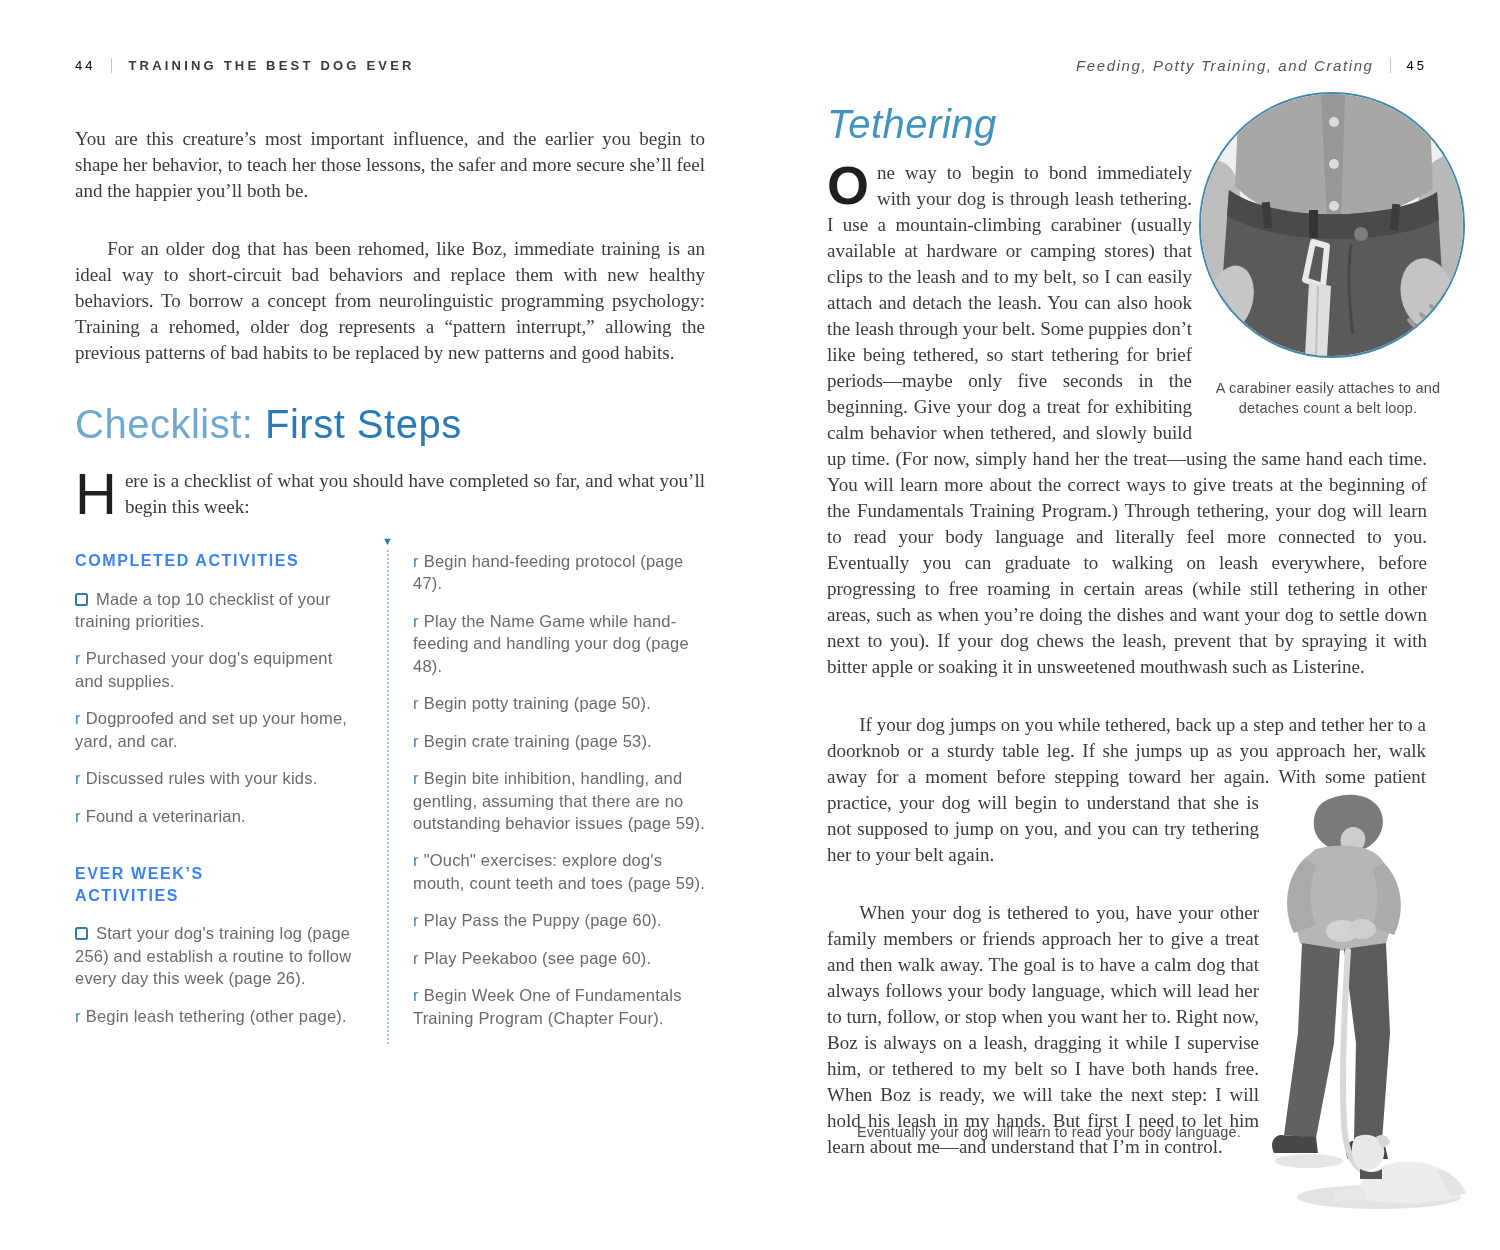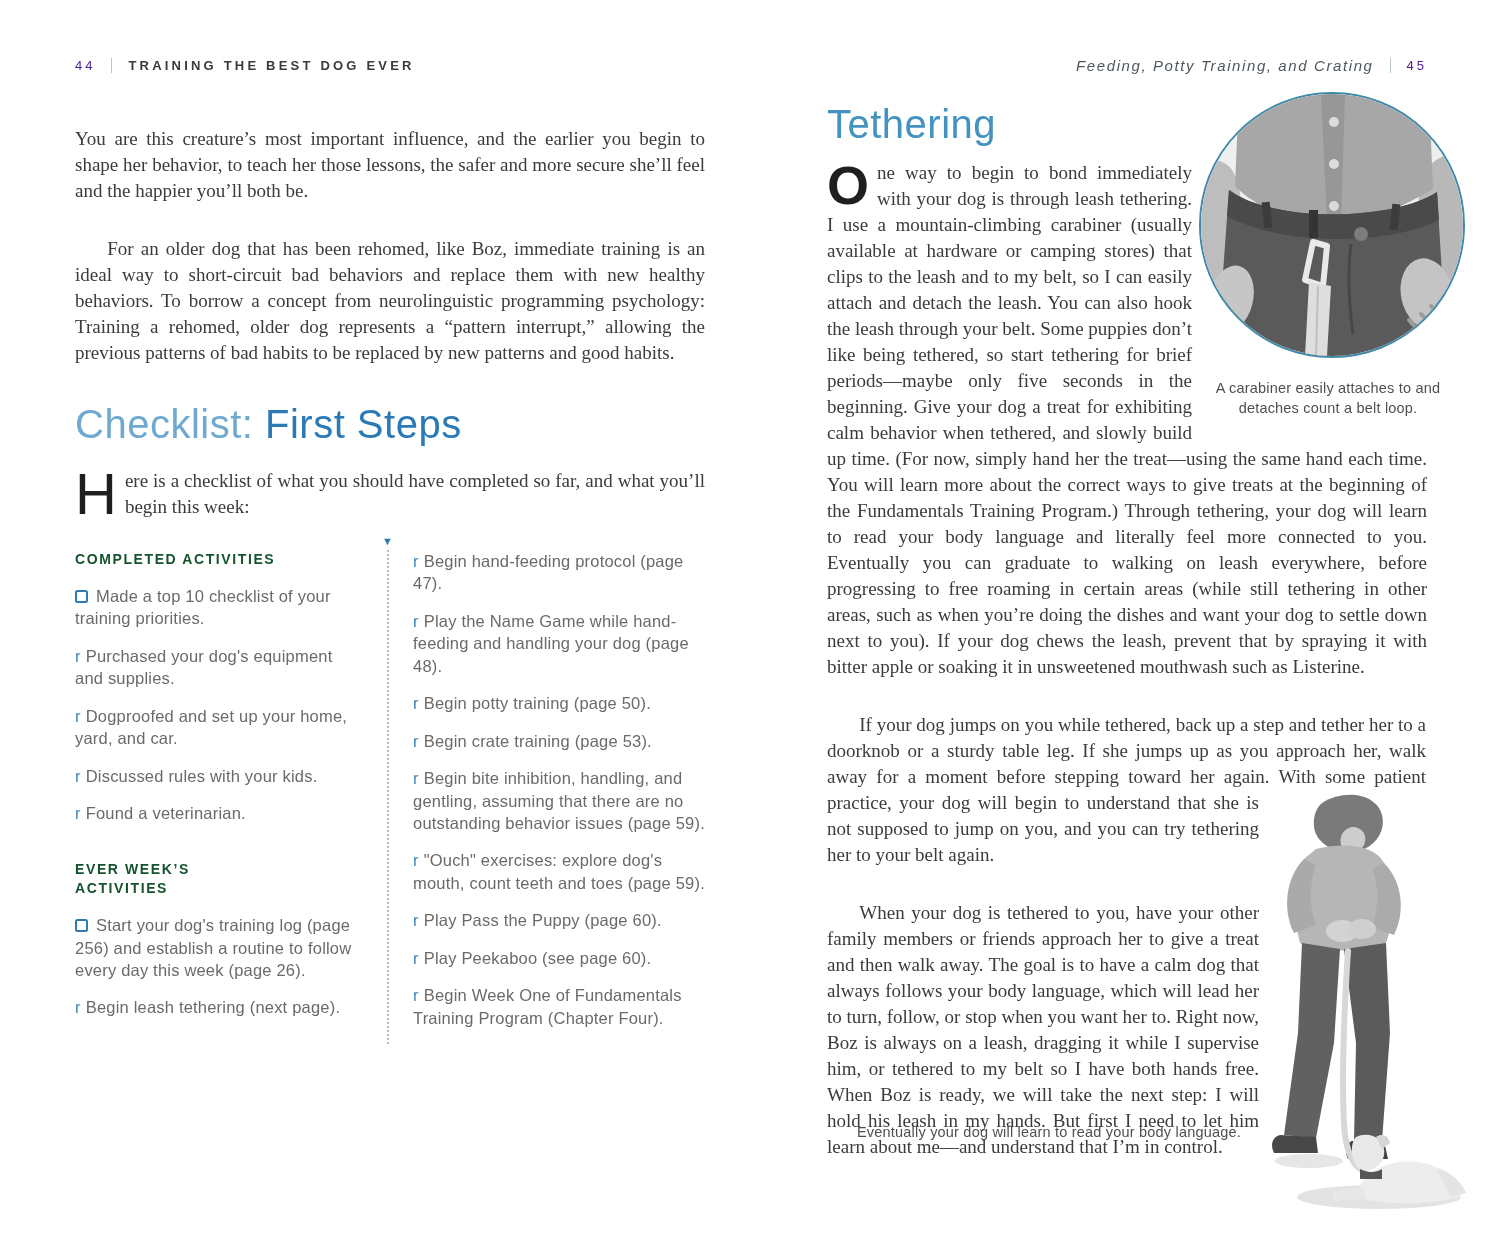--- a/index.html
+++ b/index.html
@@ -6,50 +6,50 @@
   html,body { width:1500px; height:1250px; background:#ffffff; overflow:hidden; }
   body { font-family:"Liberation Serif", serif; color:#3b3b3b; position:relative; }
 
   .page { position:absolute; top:56px; }
   .left-page  { left:75px;  width:630px; }
   .right-page { left:827px; width:600px; }
 
   
   .run-head { font-family:"Liberation Sans", sans-serif; font-size:13px; color:#3c3c3c;
               display:flex; align-items:center; height:18px; }
-  .run-head .pg { letter-spacing:3px; color:#4c1d95; }
+  .run-head .pg { letter-spacing:3px; color:#000000; }
   .run-head .sep { display:inline-block; width:0; height:15px; border-left:1.5px solid #b9c6ce;
                    margin:0 16px; }
   .run-head-l .ttl { letter-spacing:3.2px; font-weight:bold; color:#3a3a3a; }
   .run-head-r { justify-content:flex-end; }
   .run-head-r .ttl { font-style:italic; letter-spacing:1.6px; color:#4e565e; font-size:15px; }
 
   
   .serif-block p { font-size:19px; line-height:26px; text-align:justify; color:#3b3b3b; }
   .indent { text-indent:1.7em;margin-top:32px; }
 
   
   .big-head { font-family:"Liberation Sans", sans-serif; font-weight:300; font-size:40px;
               line-height:1; letter-spacing:0.5px; }
   .big-head .lt { color:#6fa9cf; }
   .big-head .dk { color:#2b7ab6; }
-  .tether-head { color:#4392c0; }
+  .tether-head { color:#4392c0;font-style:italic; }
 
   
   .dropcap { float:left; font-family:"Liberation Sans", sans-serif; color:#1f1f1f;
              font-size:58px; line-height:46px; margin:3px 8px 0 0; }
   .dropcap-o { font-weight:bold; font-size:54px; line-height:44px; }
 
   
   .chk-wrap { display:flex; margin-top:30px; font-family:"Liberation Sans", sans-serif; }
   .chk-col-l { width:288px; flex:none; }
   .chk-col-r { flex:1; padding-left:24px; }
   .chk-divider { flex:none; width:0; border-left:2px dotted #a6c2d2; margin-left:24px; position:relative; }
   .chk-divider .tri { position:absolute; top:-15px; left:-7px; color:#2a7cb0; font-size:11px; }
-  .chk-head { color:#14532d; font-size:14px; letter-spacing:1.6px; font-weight:bold;
+  .chk-head { color:#3b82f6; font-size:16px; letter-spacing:1.6px; font-weight:bold;
               line-height:1.35; margin-bottom:16px; }
   .chk-head.second { margin-top:36px; }
   .chk-item { font-size:16.5px; line-height:1.36; color:#6a6a6a; letter-spacing:0.2px;
               margin-bottom:15px; }
   .marker-box { display:inline-block; width:13px; height:13px; border:2px solid #2f7ab0;
                 border-radius:2.5px; margin-right:8px; vertical-align:-1px; }
   .marker-r { color:#3e88b8; margin-right:5px; }
 
   
   .rp-body { margin-top:16px; }
@@ -113,21 +113,21 @@
 
       <h3 class="chk-head second">
         <span>EVER WEEK’S</span><br>
         <span>ACTIVITIES</span>
       </h3>
       <div>
           <div class="chk-item">
     <span class="marker-box"></span><span class="chk-text">Start your dog's training log (page 256) and establish a routine to follow every day this week (page 26).</span>
   </div>
           <div class="chk-item">
-    <span class="marker-r">r</span><span class="chk-text">Begin leash tethering (next page).</span>
+    <span class="marker-r">r</span><span class="chk-text">Begin leash tethering (other page).</span>
   </div>
         </div>
     </div>
 
     <div class="chk-divider">
       <span class="tri">▼</span>
     </div>
 
     <div class="chk-col-r">
       <div>

